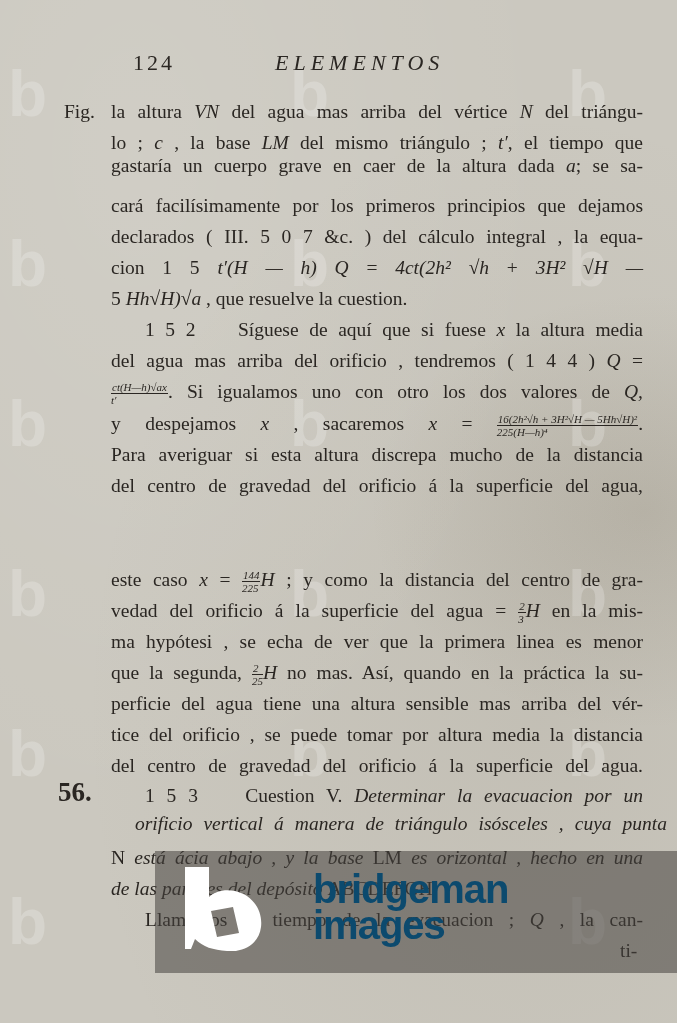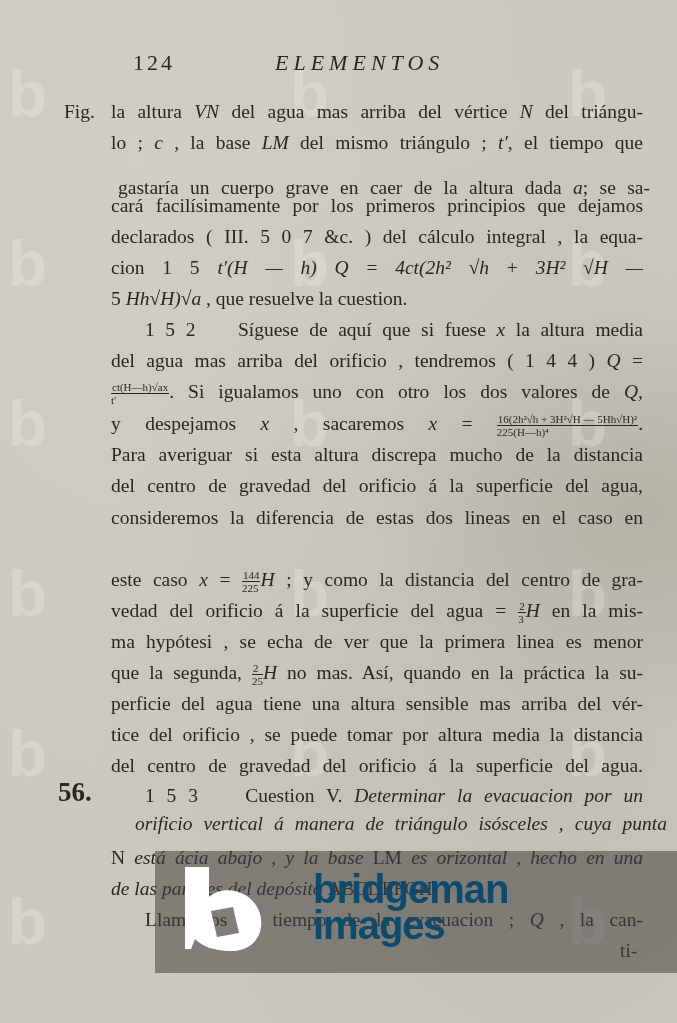--- a/index.html
+++ b/index.html
@@ -30,21 +30,21 @@
     line-height: 24px;
   }
   .line.last { text-align-last: left; }
   .margin-note {
     position: absolute; left: 64px; font-size: 19.5px; line-height: 24px;
   }
   .margin-note.bold { font-weight: bold; font-size: 27px; left: 58px; }
   i, .it { font-style: italic; }
   .frac {
     display: inline-block; vertical-align: middle; 
-    font-size: 11px; line-height: 12px; 
+    font-size: 11px; line-height: 12px; font-style: italic;
   }
   .frac .num { display: block; border-bottom: 1px solid #2a2622; padding: 0 1px; }
   .frac .den { display: block; }
   .wm-b {
     position: absolute; font-family: "Liberation Sans", sans-serif; font-weight: bold;
     font-size: 64px; color: rgba(255,255,255,0.22); line-height: 1;
   }
   .banner {
     position: absolute; left: 155px; top: 851px; width: 522px; height: 122px;
     background: rgba(70,66,62,0.55);
@@ -85,33 +85,32 @@
   <div class="header">
     <span class="page-number">124</span>
     <span class="running-head">ELEMENTOS</span>
   </div>
 
   <div class="margin-note" style="top:100px;">Fig.</div>
   <div class="margin-note bold" style="top:780px;">56.</div>
 
   <div class="line" style="top:100px;"><span>la altura </span><i>VN</i><span> del agua mas arriba del vértice </span><i>N</i><span> del triángu-</span></div>
   <div class="line" style="top:131px;"><span>lo ; </span><i>c</i><span> , la base </span><i>LM</i><span> del mismo triángulo ; </span><i>t′</i><span>, el tiempo que</span></div>
-  <div class="line" style="top:176px;margin-left:7px;"><span>gastaría un cuerpo grave en caer de la altura dada </span><i>a</i><span>; se sa-</span></div>
+  <div class="line" style="top:154px;"><span>gastaría un cuerpo grave en caer de la altura dada </span><i>a</i><span>; se sa-</span></div>
   <div class="line" style="top:194px;"><span>cará facilísimamente por los primeros principios que dejamos</span></div>
   <div class="line" style="top:225px;"><span>declarados ( III. 5 0 7 &amp;c. ) del cálculo integral , la equa-</span></div>
   <div class="line" style="top:256px;"><span>cion 1 5 </span><i>t′(H — h) Q</i><span> = </span><i>4ct(2h² √h</i><span> + </span><i>3H² √H —</i></div>
   <div class="line last" style="top:287px;"><span>5 </span><i>Hh√H)√a</i><span> , que resuelve la cuestion.</span></div>
 
   <div class="line" style="top:318px;left:145px;width:498px;"><span>1 5 2</span>&nbsp;&nbsp;&nbsp;&nbsp;<span>Síguese de aquí que si fuese </span><i>x</i><span> la altura media</span></div>
   <div class="line" style="top:349px;"><span>del agua mas arriba del orificio , tendremos ( 1 4 4 ) </span><i>Q</i><span> =</span></div>
   <div class="line" style="top:380px;"><span class="frac"><span class="num">ct(H—h)√ax</span><span class="den">t′</span></span><span>. Si igualamos uno con otro los dos valores de </span><i>Q,</i></div>
   <div class="line" style="top:412px;"><span>y despejamos </span><i>x</i><span> , sacaremos </span><i>x</i><span> = </span><span class="frac"><span class="num">16(2h²√h + 3H²√H — 5Hh√H)²</span><span class="den">225(H—h)⁴</span></span><span>.</span></div>
   <div class="line" style="top:443px;"><span>Para averiguar si esta altura discrepa mucho de la distancia</span></div>
   <div class="line" style="top:474px;"><span>del centro de gravedad del orificio á la superficie del agua,</span></div>
-  <div class="line" style="top:506px;"><span>consideremos la diferencia de estas dos lineas en el caso en</span></div>
   <div class="line" style="top:568px;"><span>este caso </span><i>x</i><span> = </span><span class="frac"><span class="num">144</span><span class="den">225</span></span><i>H</i><span> ; y como la distancia del centro de gra-</span></div>
   <div class="line" style="top:599px;"><span>vedad del orificio á la superficie del agua = </span><span class="frac"><span class="num">2</span><span class="den">3</span></span><i>H</i><span> en la mis-</span></div>
   <div class="line" style="top:630px;"><span>ma hypótesi , se echa de ver que la primera linea es menor</span></div>
   <div class="line" style="top:661px;"><span>que la segunda, </span><span class="frac"><span class="num">2</span><span class="den">25</span></span><i>H</i><span> no mas. Así, quando en la práctica la su-</span></div>
   <div class="line" style="top:692px;"><span>perficie del agua tiene una altura sensible mas arriba del vér-</span></div>
   <div class="line" style="top:723px;"><span>tice del orificio , se puede tomar por altura media la distancia</span></div>
   <div class="line" style="top:754px;"><span>del centro de gravedad del orificio á la superficie del agua.</span></div>
 
   <div class="line" style="top:784px;left:145px;width:498px;"><span>1 5 3</span>&nbsp;&nbsp;&nbsp;&nbsp;<span>Cuestion V. </span><i>Determinar la evacuacion por un</i></div>
   <div class="line" style="top:812px;margin-left:24px;"><i>orificio vertical á manera de triángulo isósceles , cuya punta</i></div>

